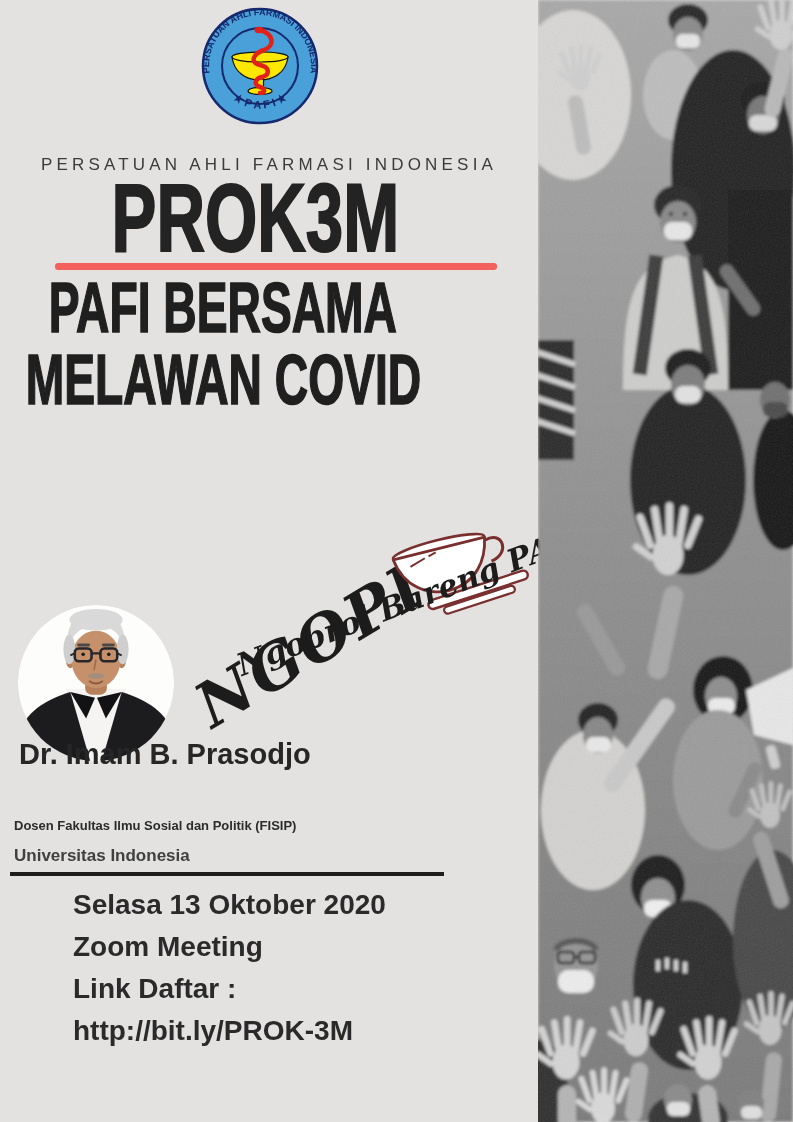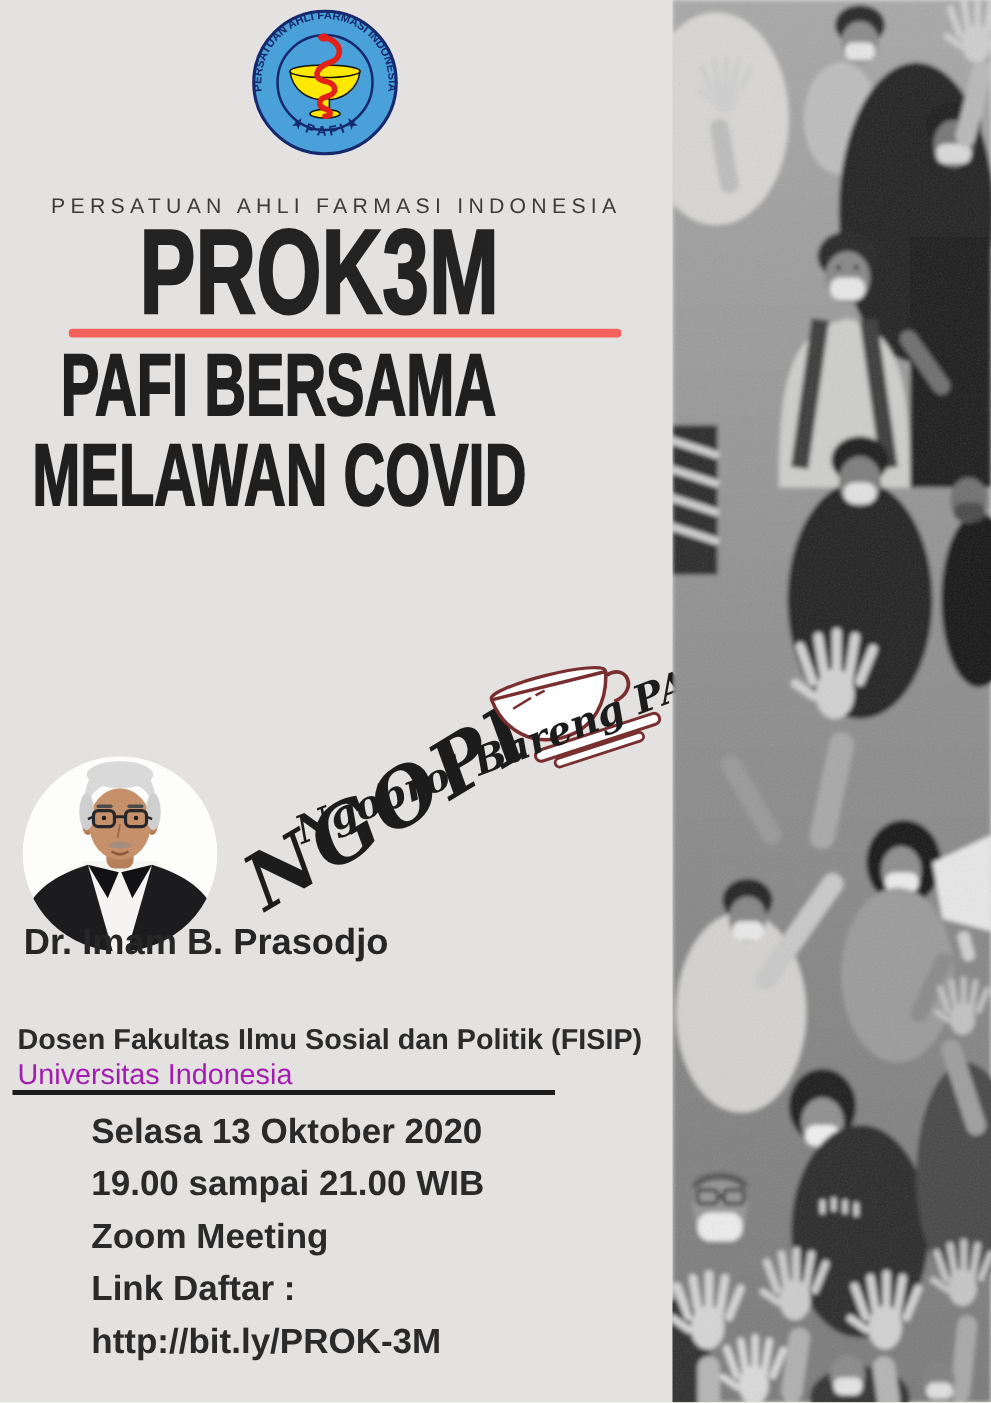--- a/index.html
+++ b/index.html
@@ -49,22 +49,22 @@
   .ngopi-sub{
     position:absolute;left:238px;top:648px;width:300px;
     transform:rotate(-21deg);transform-origin:left center;
     font-family:"DejaVu Serif",serif;font-style:italic;font-weight:bold;
     font-size:31px;color:#1c1c1c;white-space:nowrap;text-align:center;
   }
 
   
   .portrait{position:absolute;left:17px;top:604px;width:158px;height:158px;}
   .speaker-name{position:absolute;left:19px;top:738px;font-size:29px;font-weight:bold;color:#262626;}
-  .speaker-role1{position:absolute;left:14px;top:818px;font-size:23px;font-weight:bold;color:#2b2b2b;}
-  .speaker-role2{position:absolute;left:14px;top:846px;font-size:23px;font-weight:normal;color:#a21caf;}
+  .speaker-role1{position:absolute;left:14px;top:818px;font-size:13px;font-weight:bold;color:#2b2b2b;}
+  .speaker-role2{position:absolute;left:14px;top:846px;font-size:17px;font-weight:bold;color:#404040;}
   .rule{position:absolute;left:10px;top:872px;width:434px;height:4px;background:#1d1d1d;}
 
   
   .event{position:absolute;left:25px;top:888px;width:470px;}
   .event div{font-size:28px;font-weight:bold;color:#2a2a2a;height:42px;line-height:34px;white-space:nowrap;margin-left:48px;}
   .event .link{color:#2a2a2a;text-decoration:none;}
 
   
   .photo-pane{position:absolute;left:538px;top:0;width:255px;height:1122px;}
   .photo-pane svg{display:block;}
@@ -170,21 +170,20 @@
       </svg>
     </div>
 
     <div class="speaker-name">Dr. Imam B. Prasodjo</div>
     <div class="speaker-role1">Dosen Fakultas Ilmu Sosial dan Politik (FISIP)</div>
     <div class="speaker-role2">Universitas Indonesia</div>
     <div class="rule"></div>
 
     <div class="event">
       <div>Selasa 13 Oktober 2020</div>
-      <div>19.00 sampai 21.00 WIB</div>
       <div>Zoom Meeting</div>
       <div>Link Daftar :</div>
       <div><a class="link" href="#">http://bit.ly/PROK-3M</a></div>
     </div>
 
   </section>
 
   <aside class="photo-pane">
     <svg viewBox="0 0 255 1122" width="255" height="1122" preserveAspectRatio="none">
       <defs>

